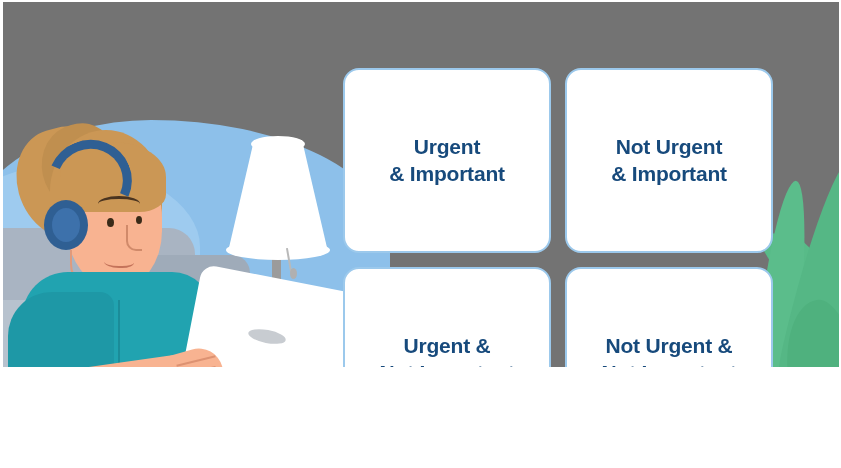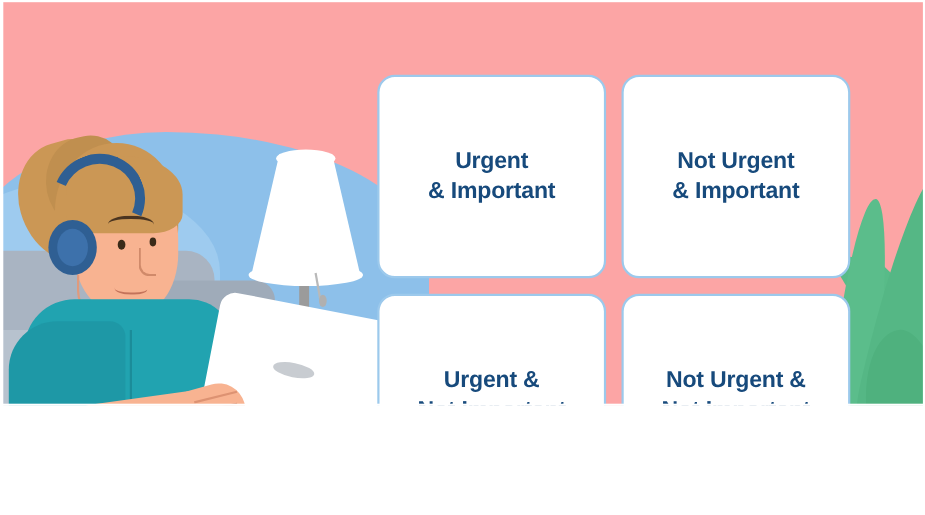--- a/index.html
+++ b/index.html
@@ -5,21 +5,21 @@
   * { margin:0; padding:0; box-sizing:border-box; }
   html, body {
     width:841px; height:468px;
     background:#ffffff;
     font-family:"Liberation Sans", sans-serif;
     overflow:hidden;
   }
   #stage {
     position:relative;
     width:841px; height:369px;
-    background:#fca5a5;
+    background:#737373;
     overflow:hidden;
   }
   
   .layer { position:absolute; }
 
   
   .hill {
     left:-40px; top:120px; width:430px; height:300px;
     background:#8dc0ea;
     border-top-left-radius:240px 170px;

